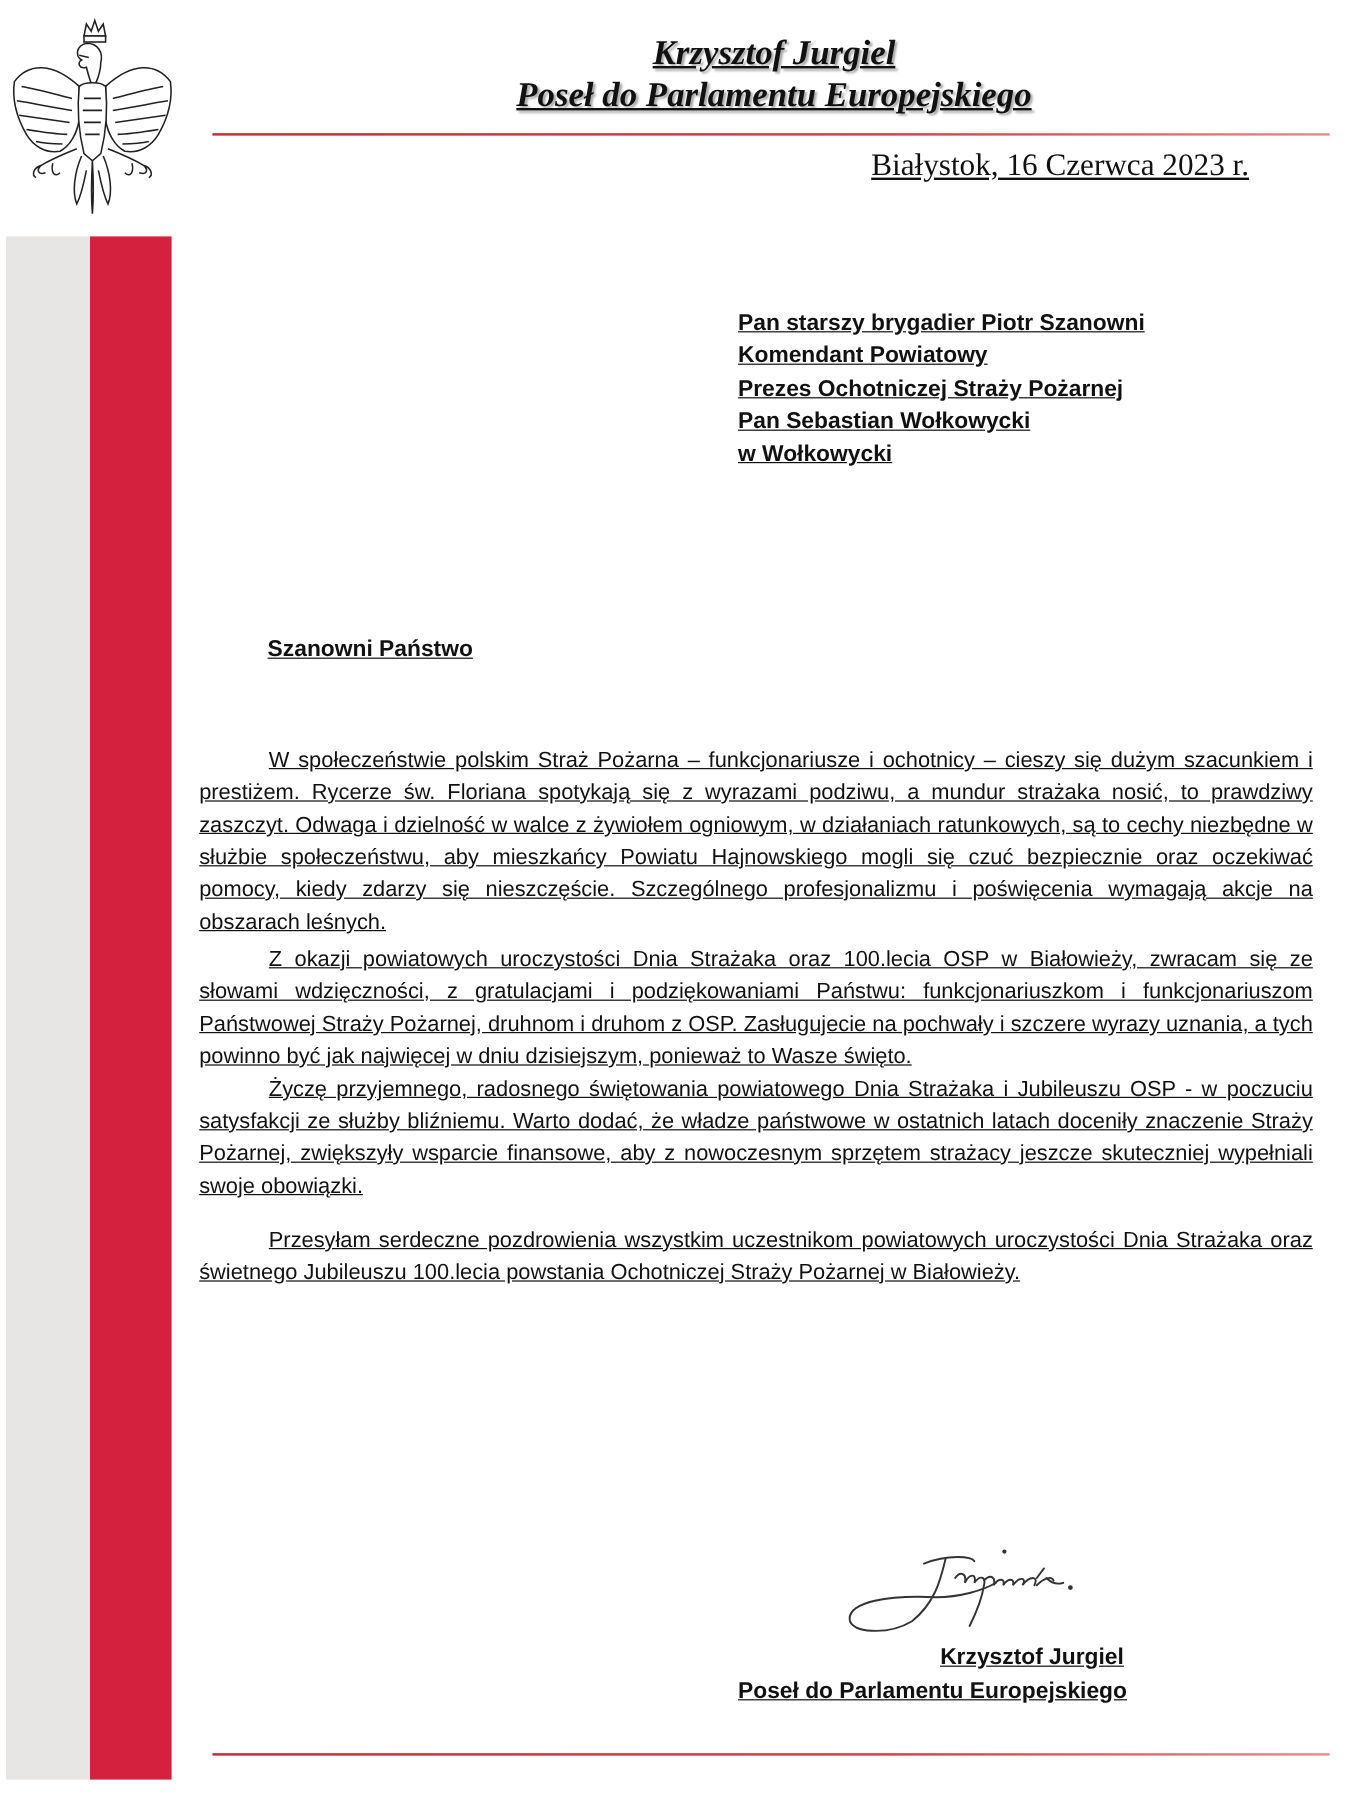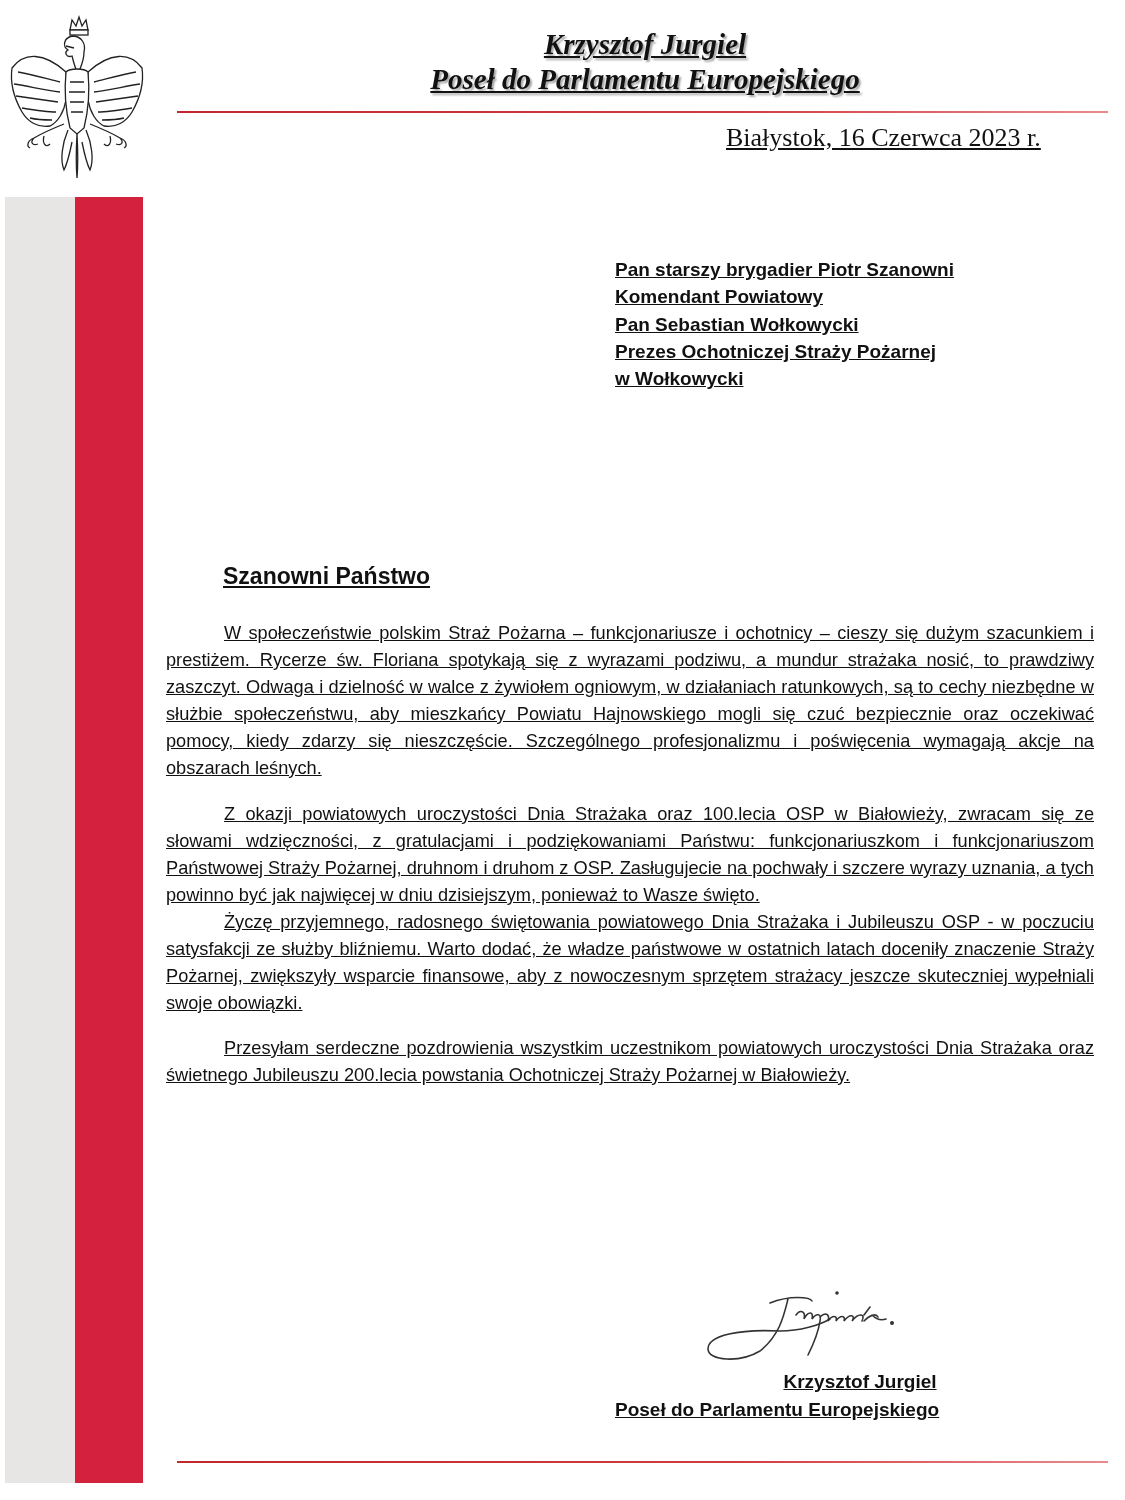--- a/index.html
+++ b/index.html
@@ -10,24 +10,24 @@
   .stripe-red { left: 75px; top: 197px; width: 68px; height: 1286px; }
   .hdr-title { left: 300px; width: 690px; text-align: center; font-family: "Liberation Serif", serif; font-style: italic; font-weight: bold; font-size: 29px; line-height: 35px; text-shadow: 2px 2px 2px rgba(0,0,0,0.35); }
   .hdr-title.l1 { top: 27px; }
   .hdr-title.l2 { top: 62px; }
   .rule { height: 2px; background: linear-gradient(90deg, #c0282d 0%, #d23b40 60%, #e98a8c 100%); }
   .rule-top { left: 177px; top: 111px; width: 931px; }
   .rule-bottom { left: 177px; top: 1461px; width: 931px; }
   .date { left: 726px; top: 124px; font-family: "Liberation Serif", serif; font-size: 26px; line-height: 28px; }
   .addr { left: 615px; top: 256px; font-family: "Liberation Sans", sans-serif; font-weight: bold; font-size: 19px; line-height: 27.3px; white-space: nowrap; }
   .addr div { height: 27.3px; }
-  .salut { left: 223px; top: 529px; font-family: "Liberation Sans", sans-serif; font-weight: bold; font-size: 23px; line-height: 26px; margin-top: 34px; }
+  .salut { left: 223px; top: 529px; font-family: "Liberation Sans", sans-serif; font-weight: bold; font-size: 19px; line-height: 26px; }
   .body { left: 166px; top: 620px; width: 928px; font-family: "Liberation Sans", sans-serif; font-size: 18.2px; line-height: 27px; text-align: justify; }
   .body p { margin: 0; text-indent: 58px; }
-  .body p.gap { margin-top: 19px; }
+  .body p.gap { margin-top: 4px; }
   .body p.gap2 { margin-top: 18px; }
   .sig { left: 700px; top: 1285px; width: 240px; height: 80px; }
   .sig-name { left: 615px; top: 1368px; width: 370px; text-align: center; padding-left: 120px; box-sizing: border-box; font-family: "Liberation Sans", sans-serif; font-weight: bold; font-size: 19px; line-height: 27px; }
   .sig-title { left: 615px; top: 1396px; font-family: "Liberation Sans", sans-serif; font-weight: bold; font-size: 19px; line-height: 27px; }
 </style>
 </head>
 <body>
 
 <div class="abs eagle">
   <svg width="146" height="170" viewBox="0 0 146 170" fill="none" stroke="#222" stroke-width="1.3">
@@ -59,32 +59,32 @@
 
 <div class="abs hdr-title l1">Krzysztof Jurgiel</div>
 <div class="abs hdr-title l2">Poseł do Parlamentu Europejskiego</div>
 <div class="abs rule rule-top"></div>
 
 <div class="abs date">Białystok, 16 Czerwca 2023 r.</div>
 
 <div class="abs addr">
   <div>Pan starszy brygadier Piotr Szanowni</div>
   <div>Komendant Powiatowy</div>
+  <div>Prezes Ochotniczej Straży Pożarnej</div>
   <div>Pan Sebastian Wołkowycki</div>
-  <div>Prezes Ochotniczej Straży Pożarnej</div>
   <div>w Wołkowycki</div>
 </div>
 
 <div class="abs salut">Szanowni Państwo</div>
 
 <div class="abs body">
   <p>W społeczeństwie polskim Straż Pożarna – funkcjonariusze i ochotnicy – cieszy się dużym szacunkiem i prestiżem. Rycerze św. Floriana spotykają się z wyrazami podziwu, a mundur strażaka nosić, to prawdziwy zaszczyt. Odwaga i dzielność w walce z żywiołem ogniowym, w działaniach ratunkowych, są to cechy niezbędne w służbie społeczeństwu, aby mieszkańcy Powiatu Hajnowskiego mogli się czuć bezpiecznie oraz oczekiwać pomocy, kiedy zdarzy się nieszczęście. Szczególnego profesjonalizmu i poświęcenia wymagają akcje na obszarach leśnych.</p>
   <p class="gap">Z okazji powiatowych uroczystości Dnia Strażaka oraz 100.lecia OSP w Białowieży, zwracam się ze słowami wdzięczności, z gratulacjami i podziękowaniami Państwu: funkcjonariuszkom i funkcjonariuszom Państwowej Straży Pożarnej, druhnom i druhom z OSP.  Zasługujecie na pochwały i szczere wyrazy uznania, a tych powinno być jak najwięcej w dniu dzisiejszym, ponieważ to Wasze święto.</p>
   <p>Życzę przyjemnego, radosnego świętowania powiatowego Dnia Strażaka i Jubileuszu OSP - w poczuciu satysfakcji ze służby bliźniemu.  Warto dodać, że władze państwowe w ostatnich latach doceniły znaczenie Straży Pożarnej, zwiększyły wsparcie finansowe, aby z nowoczesnym sprzętem strażacy jeszcze skuteczniej wypełniali swoje obowiązki.</p>
-  <p class="gap2">Przesyłam serdeczne pozdrowienia wszystkim uczestnikom powiatowych uroczystości Dnia Strażaka oraz świetnego Jubileuszu 200.lecia powstania Ochotniczej Straży Pożarnej w Białowieży.</p>
+  <p class="gap2">Przesyłam serdeczne pozdrowienia wszystkim uczestnikom powiatowych uroczystości Dnia Strażaka oraz świetnego Jubileuszu 100.lecia powstania Ochotniczej Straży Pożarnej w Białowieży.</p>
 </div>
 
 <div class="abs sig">
   <svg width="240" height="80" viewBox="0 0 240 80" fill="none" stroke="#333" stroke-width="1.6" stroke-linecap="round">
     <path d="M70 18 C90 10 110 12 112 16 M88 14 C84 30 80 50 60 66 C40 78 8 76 8 64 C8 50 40 44 80 46 C100 46 120 40 130 34"></path>
     <path d="M96 30 C100 24 106 26 104 34 C108 26 114 26 112 34 C116 28 122 28 120 36 C118 50 112 62 108 70 M120 32 C126 26 130 30 128 36 C132 30 138 30 136 36 C140 30 146 30 144 36 C150 28 156 30 152 36 C158 28 166 28 162 36 M164 30 L170 22 M164 36 C170 30 176 28 178 32 M172 30 C176 34 180 36 186 34"></path>
     <circle cx="192" cy="38" r="1.2" fill="#333"></circle>
     <circle cx="137" cy="8" r="1" fill="#333"></circle>
   </svg>
 </div>

